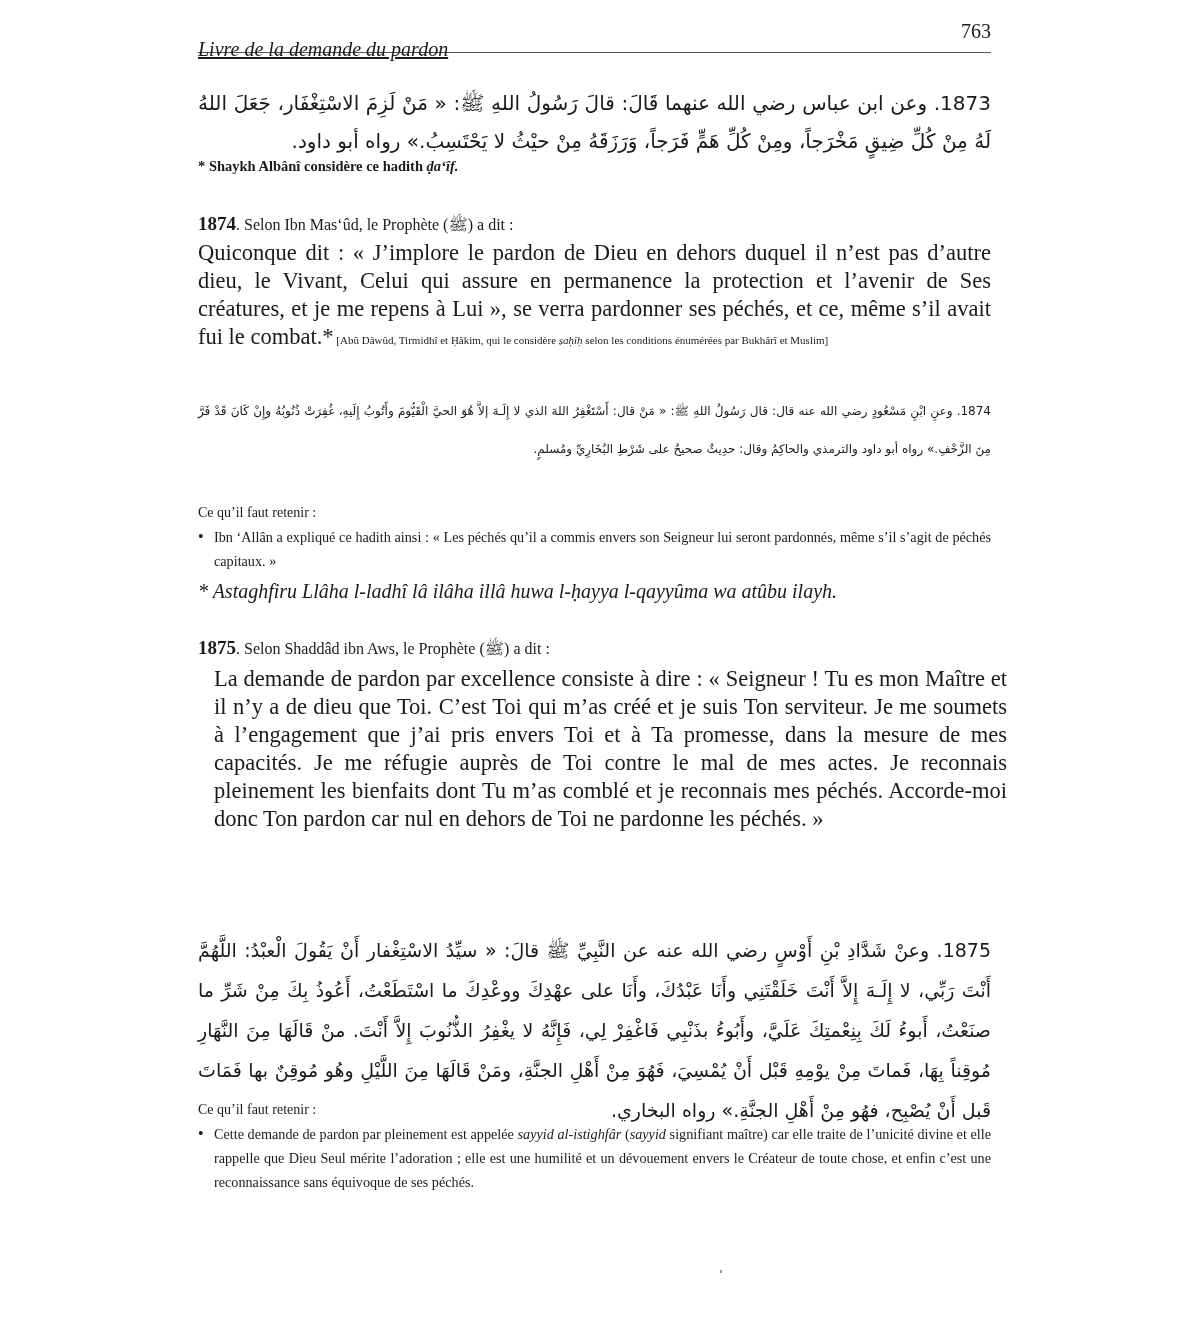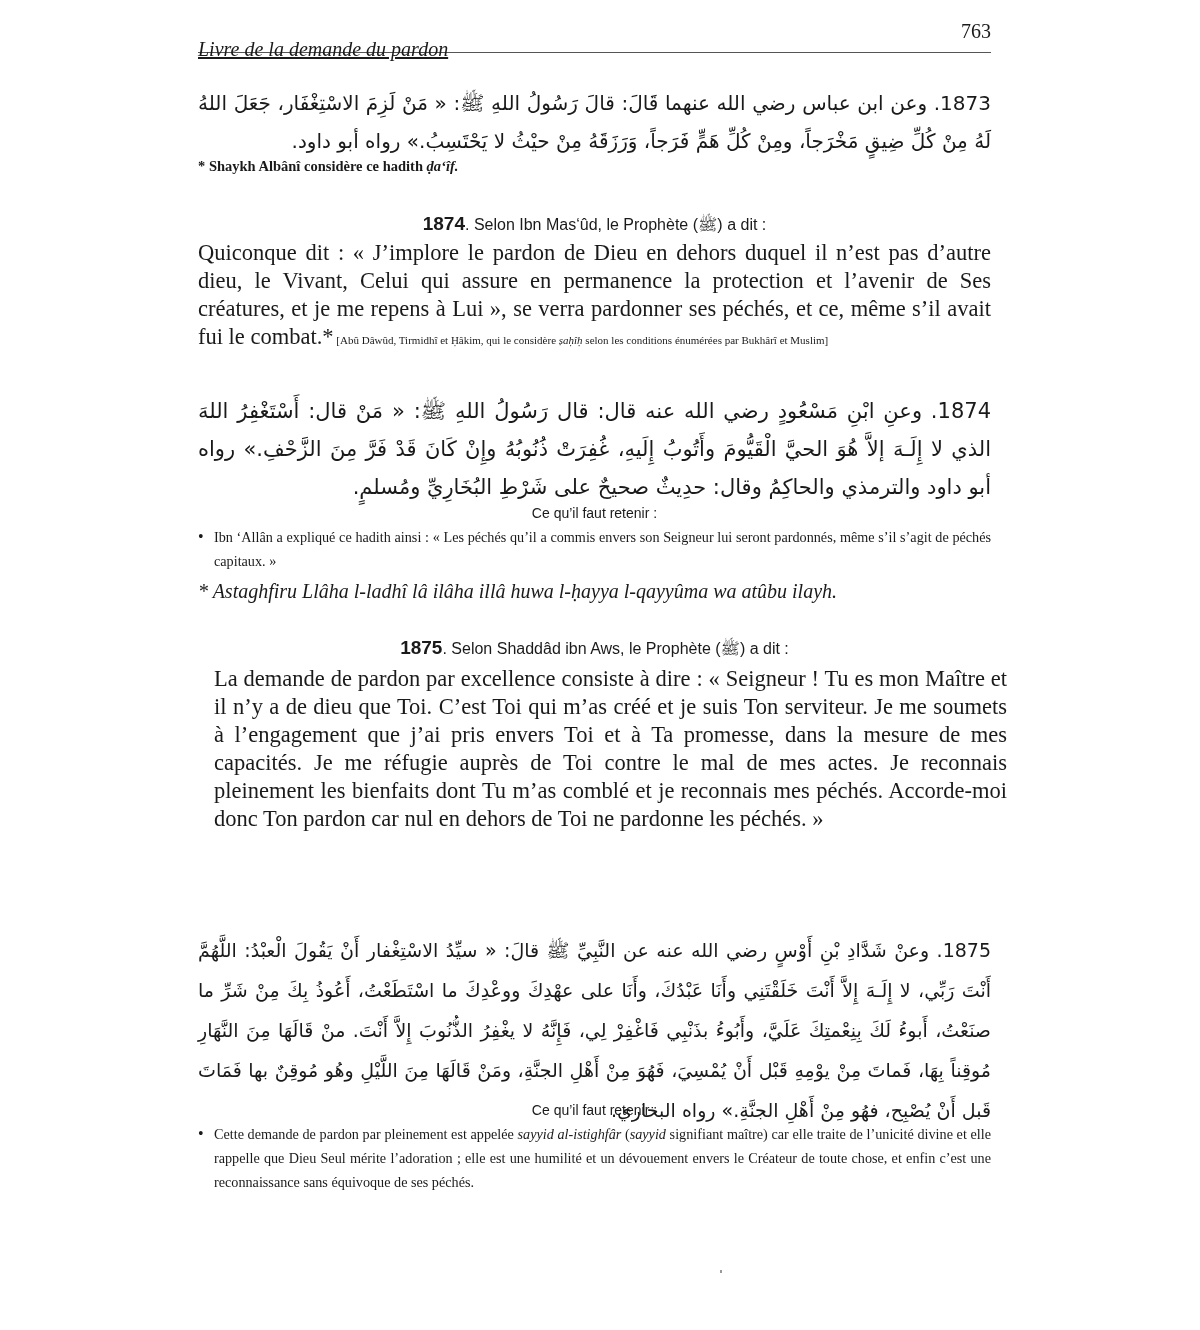--- a/index.html
+++ b/index.html
@@ -1,38 +1,38 @@
 <!DOCTYPE html>
 <html><head>
 <meta charset="utf-8">
 <style>
   html, body { margin: 0; padding: 0; background: #ffffff; }
   body { width: 1200px; height: 1330px; position: relative; overflow: hidden; color: #1a1a1a; }
   .page { position: absolute; left: 198px; top: 0; width: 793px; }
   .serif { font-family: "Liberation Serif", "DejaVu Serif", serif; }
-  .sans { font-family: Liberation Sans, sans-serif; text-align: center; }
+  .sans { font-family: Liberation Serif, serif; }
   .arabic { font-family: "DejaVu Sans", "Liberation Sans", sans-serif; direction: rtl; text-align: justify; text-align-last: right; unicode-bidi: embed; }
 
   .running-head { position: absolute; top: 18px; left: 0; width: 793px; height: 34px; border-bottom: 1.5px solid #555; }
   .running-title { position: absolute; left: 0; top: 20px; font-style: italic; font-size: 20px; text-decoration: underline; }
   .page-number { position: absolute; right: 0; top: 2px; font-size: 20px; margin-left: 28px; }
 
   .block { position: absolute; left: 0; width: 793px; }
 
   .ar-1873 { top: 84px; font-size: 20px; line-height: 38px; }
   .note-1873 { top: 158px; font-size: 14.5px; font-weight: bold; }
   .note-1873 i { font-weight: bold; }
 
   .hadith-head { font-size: 16px; }
   .hadith-head b { font-size: 19px; }
   .h1874-head { top: 213px; }
   .h1874-text { top: 239px; font-size: 22.5px; line-height: 28px; text-align: justify; }
   .h1874-text .ref { font-family: Liberation Serif, serif; font-size: 11px; line-height: 28px; }
 
-  .ar-1874 { top: 392px; font-size: 21px; line-height: 38px; }
+  .ar-1874 { top: 392px; font-size: 12px; line-height: 38px; }
 
   .retain-title { font-size: 14px; }
   .retain-1874-title { top: 505px; }
   .bullet-list { margin: 0; padding: 0; list-style: none; }
   .bullet-list li { position: relative; padding-left: 16px; font-size: 14.2px; line-height: 24px; text-align: justify; }
   .bullet-list li::before { content: "•"; position: absolute; left: 0; top: 0; font-size: 16px; }
   .retain-1874-list { top: 525px; }
 
   .translit-1874 { top: 580px; font-size: 20px; font-style: italic; }
 

